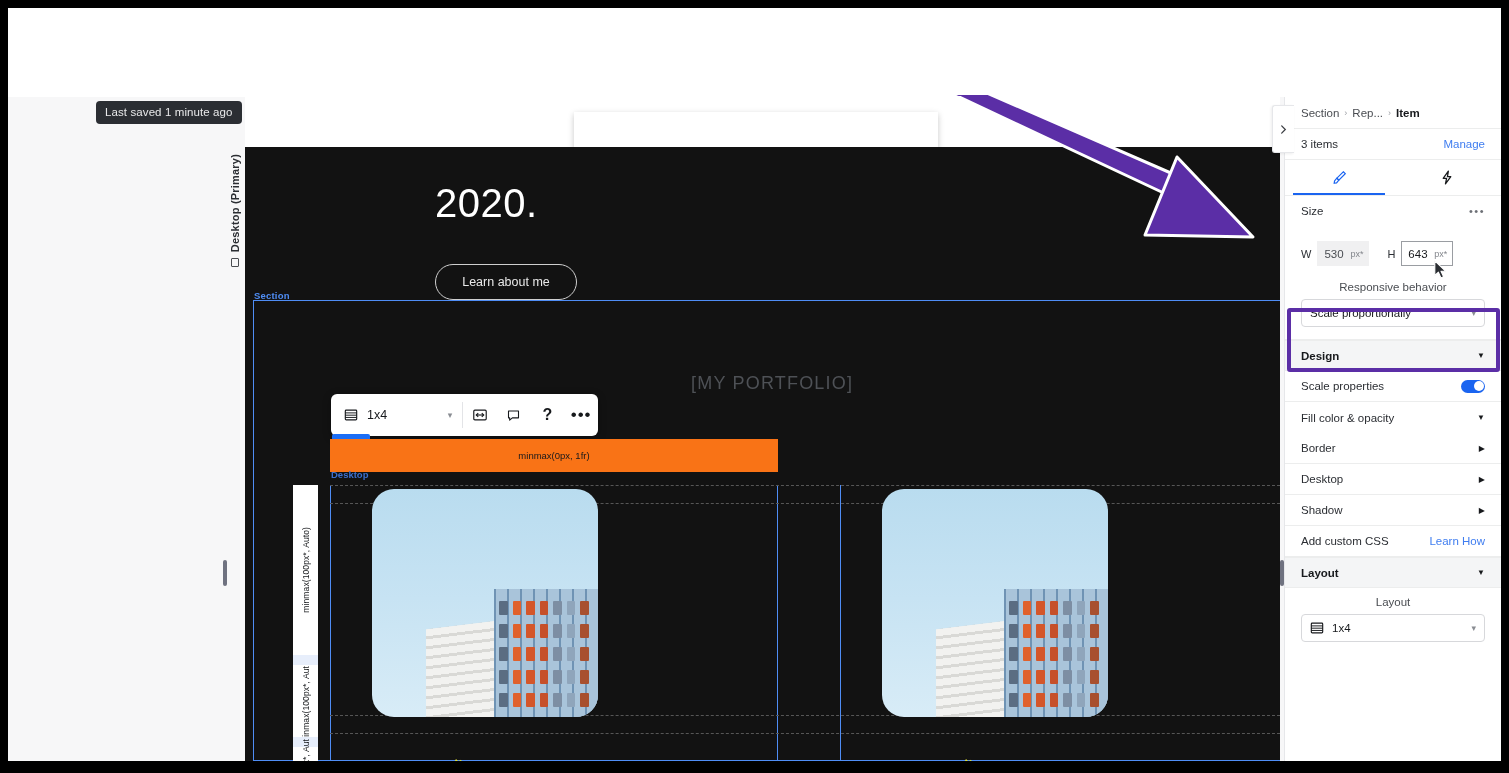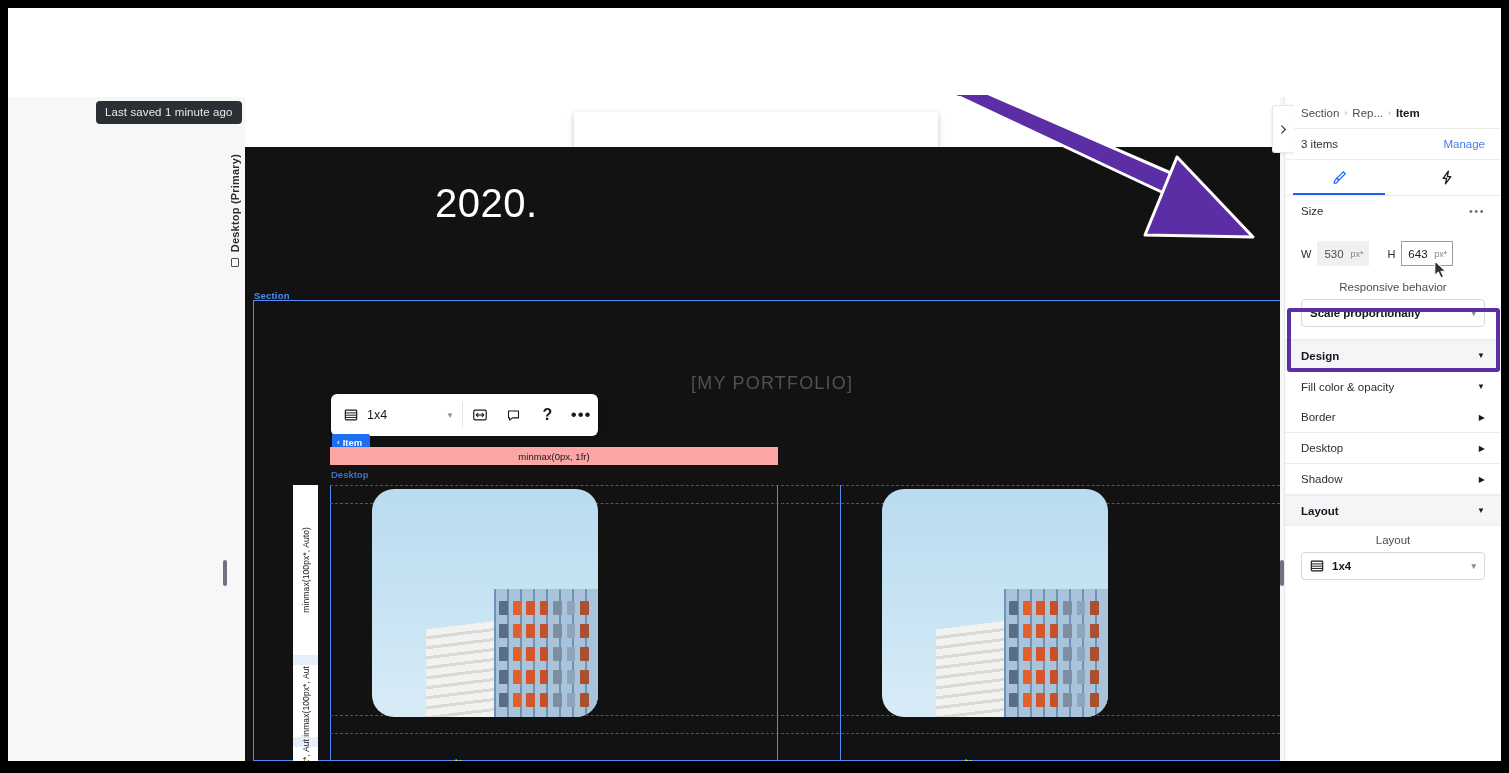--- a/index.html
+++ b/index.html
@@ -103,22 +103,22 @@
   
   .item-chip {
     position:absolute; left:87px; top:287px; height:16px; padding:0 8px 0 5px;
     background:#1c6ef5; color:#fff; font-size:9.5px; border-radius:2px;
     display:flex; align-items:center; gap:3px; font-weight:600;
   }
   .item-chip .c { font-size:8px; }
 
   
   .track-bar {
-    position:absolute; left:85px; top:300px; width:448px; height:18px;
-    background:#fca5a5; display:flex; align-items:center; justify-content:center;
+    position:absolute; left:85px; top:292px; width:448px; height:33px;
+    background:#f97316; display:flex; align-items:center; justify-content:center;
     font-size:9.5px; color:#17191c;
   }
   .repeater-tag {
     position:absolute; left:86px; top:322px; color:#3d6fcc; font-size:9.5px; font-weight:700;
   }
 
   
   .rail { position:absolute; left:48px; top:338px; width:25px; height:276px; }
   .rail-cell {
     position:absolute; left:0; width:25px; background:#fff;
@@ -212,21 +212,20 @@
   .inp.ghost { background:#f0f0f1; color:#4a4d52; border:1px solid transparent;}
   .inp.active { background:#fff; border:1px solid #9a9da2; color:#17191c; }
   .inp .unit { font-size:9px; color:#83868c; }
 
   .prop-block { padding:4px 16px 12px; border-bottom:1px solid #eceded;}
   .prop-label { font-size:11.5px; color:#4a4d52; margin-bottom:6px; }
   .select {
     height:28px; border:1px solid #d7d8db; border-radius:4px; background:#fff;
     display:flex; align-items:center; padding:0 8px; font-size:11.5px; color:#17191c;
     justify-content:space-between;
-    font-weight:bold;
   }
   .select .cv { font-size:9px; color:#8a8d93; }
   .select .l { display:flex; align-items:center; gap:8px; }
 
   .acc-head {
     height:31px; display:flex; align-items:center; justify-content:space-between;
     padding:0 16px; font-weight:700; font-size:11.5px; color:#17191c;
     background:#f4f5f6; border-top:1px solid #eceded; border-bottom:1px solid #eceded;
   }
   .acc-head .car { font-size:8px; color:#17191c; }
@@ -294,20 +293,21 @@
     <div class="handle-v" style="left:215px; top:463px;"></div>
     <div class="handle-v" style="left:1272px; top:463px;"></div>
 
     <div class="canvas">
       <div class="canvas-white-top"></div>
       <div class="floating-box"></div>
 
       <div class="site">
 
         <div class="year">2020.</div>
+        <div class="learn-btn">Learn about me</div>
         <div class="portfolio-tag">[MY PORTFOLIO]</div>
 
         <div class="section-tag">Section</div>
         <div class="section-outline"></div>
 
         <div class="grid-toolbar">
           <div class="gt-left">
             <svg width="14" height="14" viewBox="0 0 16 16">
               <rect x="1.5" y="2.5" width="13" height="11" rx="1" fill="none" stroke="#17191c" stroke-width="1.3"></rect>
               <line x1="1.5" y1="5.6" x2="14.5" y2="5.6" stroke="#17191c" stroke-width="1.1"></line>
@@ -524,38 +524,46 @@
           <span>Scale proportionally</span>
           <span class="cv">▾</span>
         </div>
       </div>
 
       <div class="acc-head">
         <span>Design</span>
         <span class="car">▼</span>
       </div>
 
+      <div class="row">
+        <span>Scale properties</span>
+        <span class="toggle"></span>
+      </div>
 
       <div class="row" style="border-bottom:none;">
         <span>Fill color &amp; opacity</span>
         <span class="car">▼</span>
       </div>
 
 
       <div class="row">
         <span>Border</span>
         <span class="carR">▶</span>
       </div>
       <div class="row">
         <span>Desktop</span>
         <span class="carR">▶</span>
       </div>
       <div class="row">
         <span>Shadow</span>
         <span class="carR">▶</span>
+      </div>
+      <div class="row">
+        <span>Add custom CSS</span>
+        <span class="link">Learn How</span>
       </div>
 
       <div class="acc-head">
         <span>Layout</span>
         <span class="car">▼</span>
       </div>
 
       <div class="prop-block" style="border-bottom:none; padding-top:8px;">
         <div class="prop-label">Layout</div>
         <div class="select">

